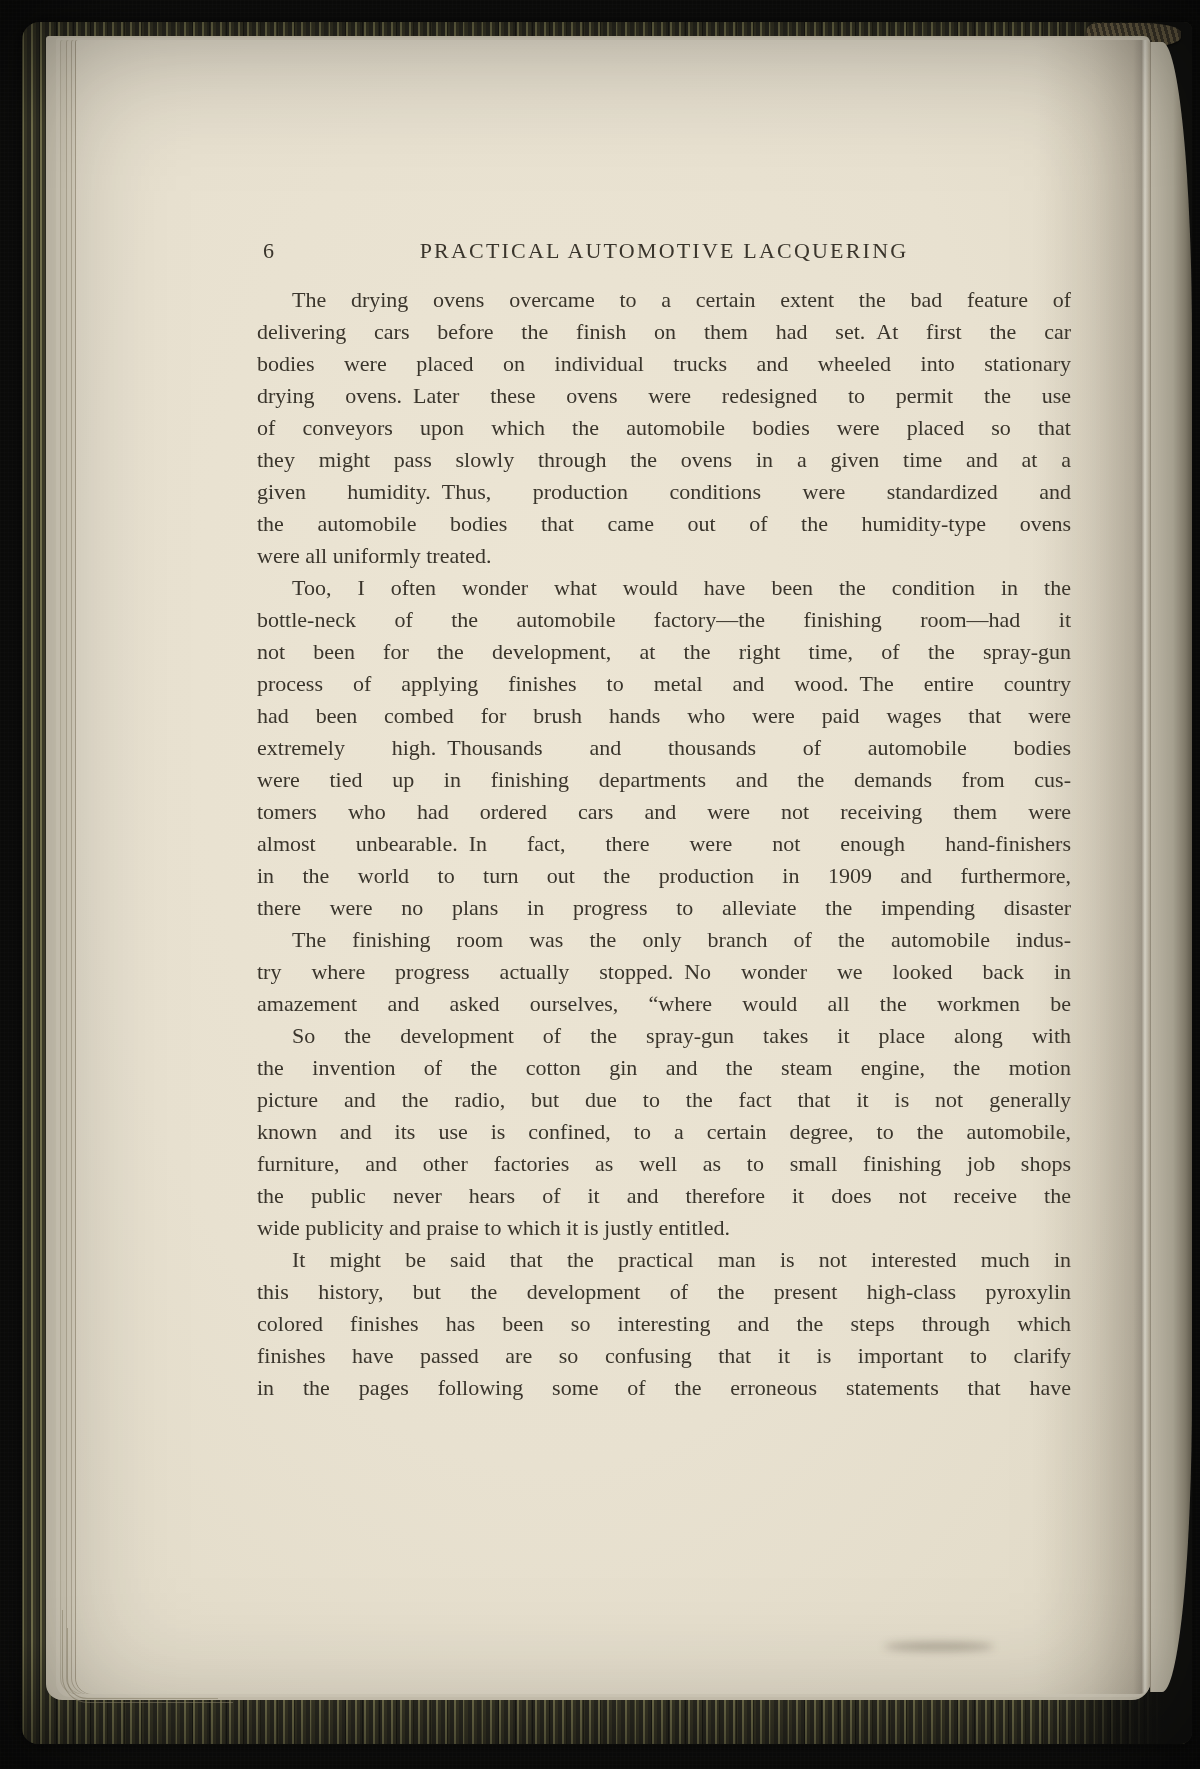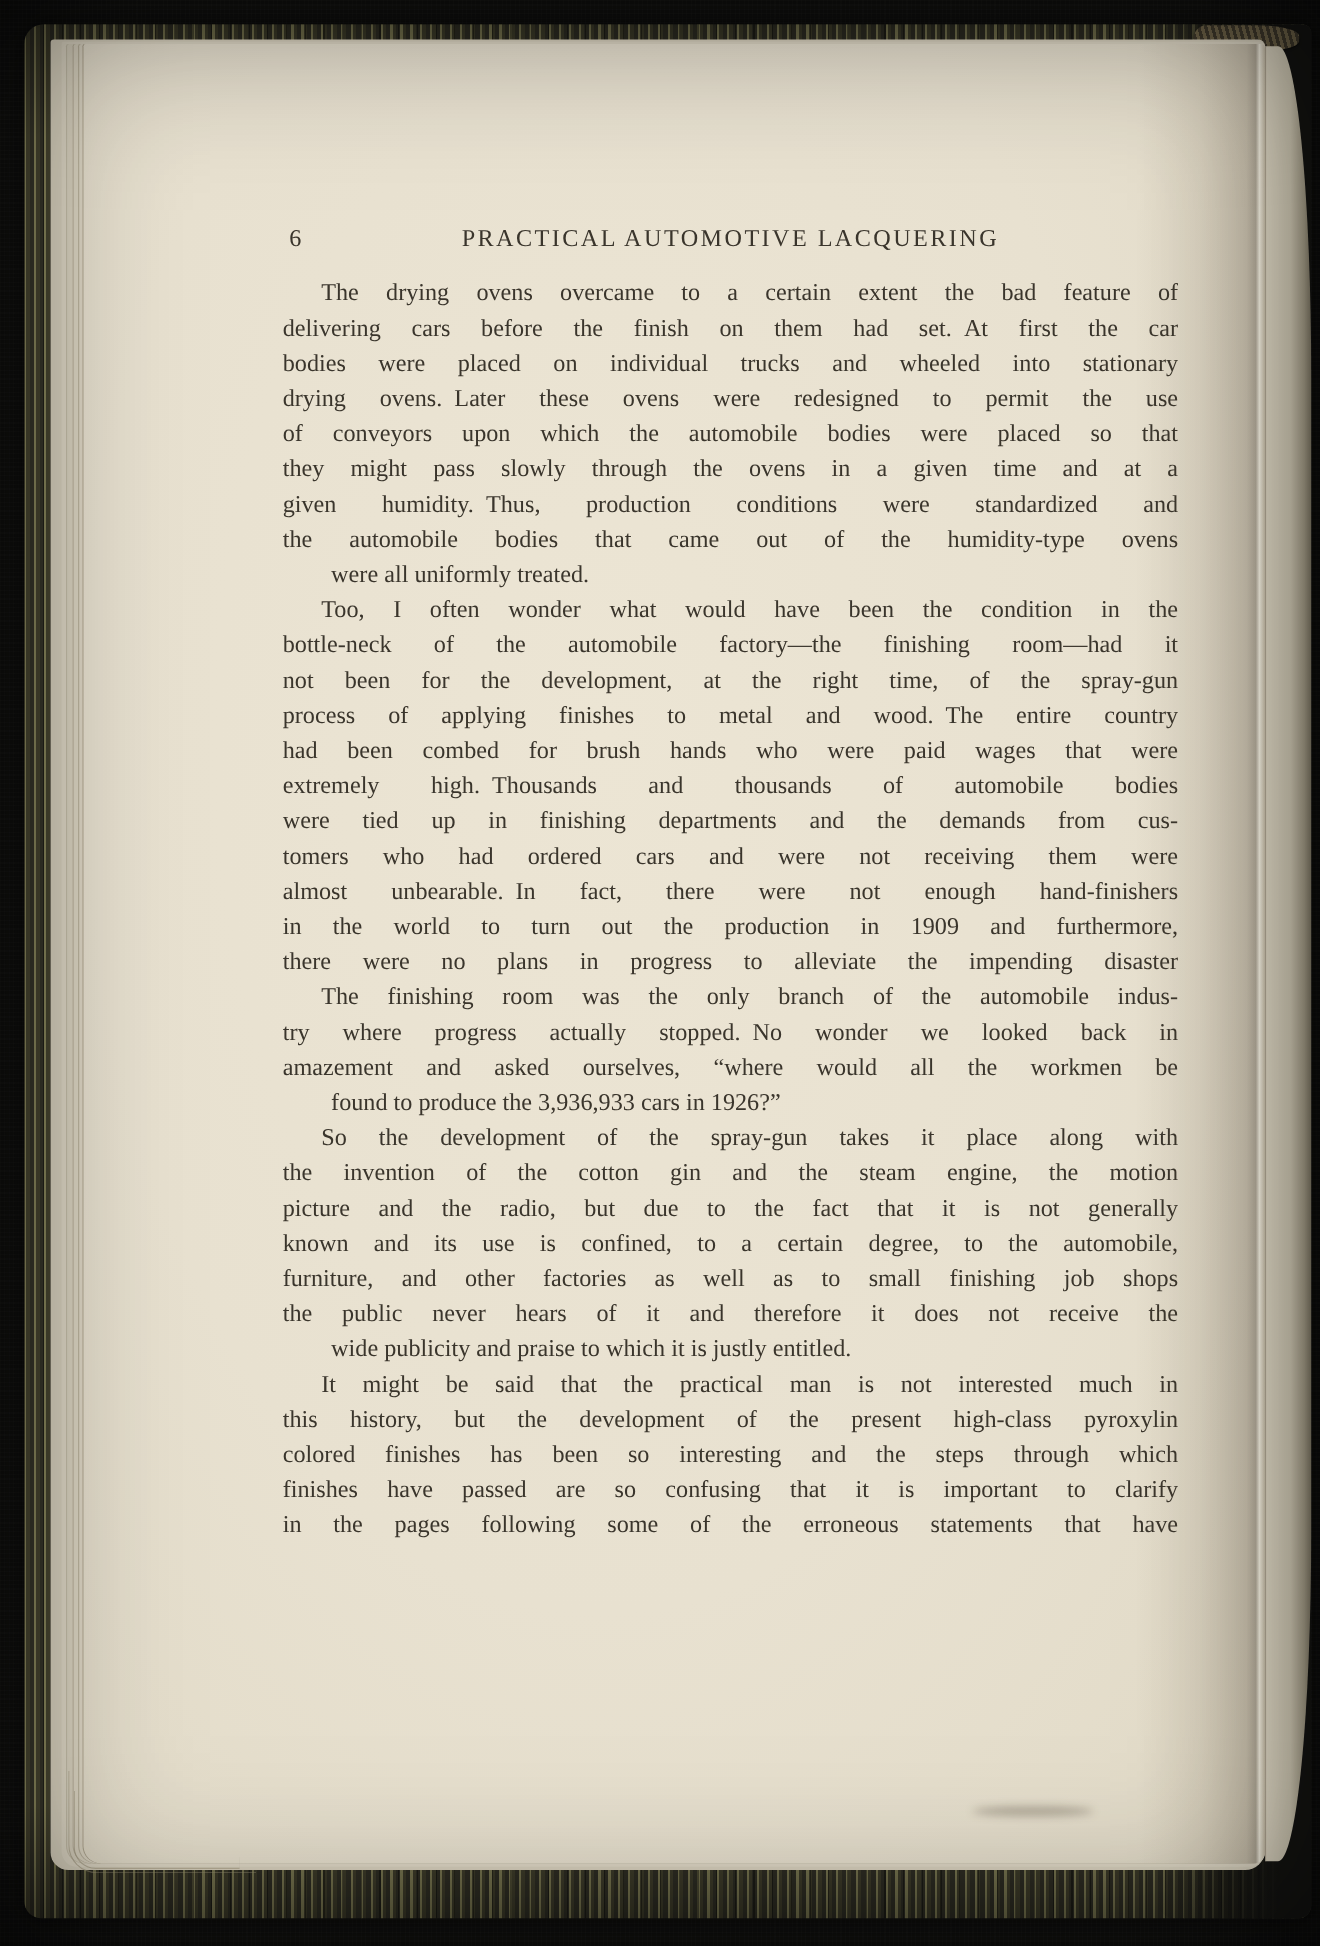--- a/index.html
+++ b/index.html
@@ -73,25 +73,25 @@
     border-left:1px solid rgba(150,140,115,.55);
     border-bottom:1px solid rgba(150,140,115,.55);}
   .corner-a{left:-14px;bottom:-9px;width:170px;height:92px;border-bottom-left-radius:26px;}
   .corner-b{left:-9px;bottom:-5px;width:150px;height:70px;border-bottom-left-radius:20px;}
   .smudge{position:absolute;left:884px;top:1642px;width:110px;height:9px;border-radius:50%;
     background:rgba(60,50,38,.30);filter:blur(4px);}
   
   .content{position:absolute;left:181px;top:164px;width:814px;color:#3a352c;}
   .page-header{position:relative;height:46px;font-size:22px;}
   .pagenum{position:absolute;left:6px;top:0;}
-  .running-title{display:block;text-align:center;letter-spacing:2.2px;}
+  .running-title{display:block;text-align:center;letter-spacing:2.2px;margin-top:34px;}
   .text-block{font-size:22px;}
   .line{height:32px;line-height:32px;overflow:hidden;
     text-align:justify;text-align-last:justify;}
-  .line.last{text-align-last:left;margin-left:44px;}
+  .line.last{text-align-last:left;}
   .line.first{text-indent:35px;}
 </style>
 </head>
 <body>
 
 <div class="scene">
   <div class="cover"></div>
   <div class="headcap"></div>
   <div class="stack-a"></div>
   <div class="stack-b"></div>
@@ -127,21 +127,20 @@
             <div class="line">were tied up in finishing departments and the demands from cus-</div>
             <div class="line">tomers who had ordered cars and were not receiving them were</div>
             <div class="line">almost unbearable. In fact, there were not enough hand-finishers</div>
             <div class="line">in the world to turn out the production in 1909 and furthermore,</div>
             <div class="line">there were no plans in progress to alleviate the impending disaster</div>
           </div>
           <div>
             <div class="line first">The finishing room was the only branch of the automobile indus-</div>
             <div class="line">try where progress actually stopped. No wonder we looked back in</div>
             <div class="line">amazement and asked ourselves, “where would all the workmen be</div>
-            <div class="line last">found to produce the 3,936,933 cars in 1926?”</div>
           </div>
           <div>
             <div class="line first">So the development of the spray-gun takes it place along with</div>
             <div class="line">the invention of the cotton gin and the steam engine, the motion</div>
             <div class="line">picture and the radio, but due to the fact that it is not generally</div>
             <div class="line">known and its use is confined, to a certain degree, to the automobile,</div>
             <div class="line">furniture, and other factories as well as to small finishing job shops</div>
             <div class="line">the public never hears of it and therefore it does not receive the</div>
             <div class="line last">wide publicity and praise to which it is justly entitled.</div>
           </div>

